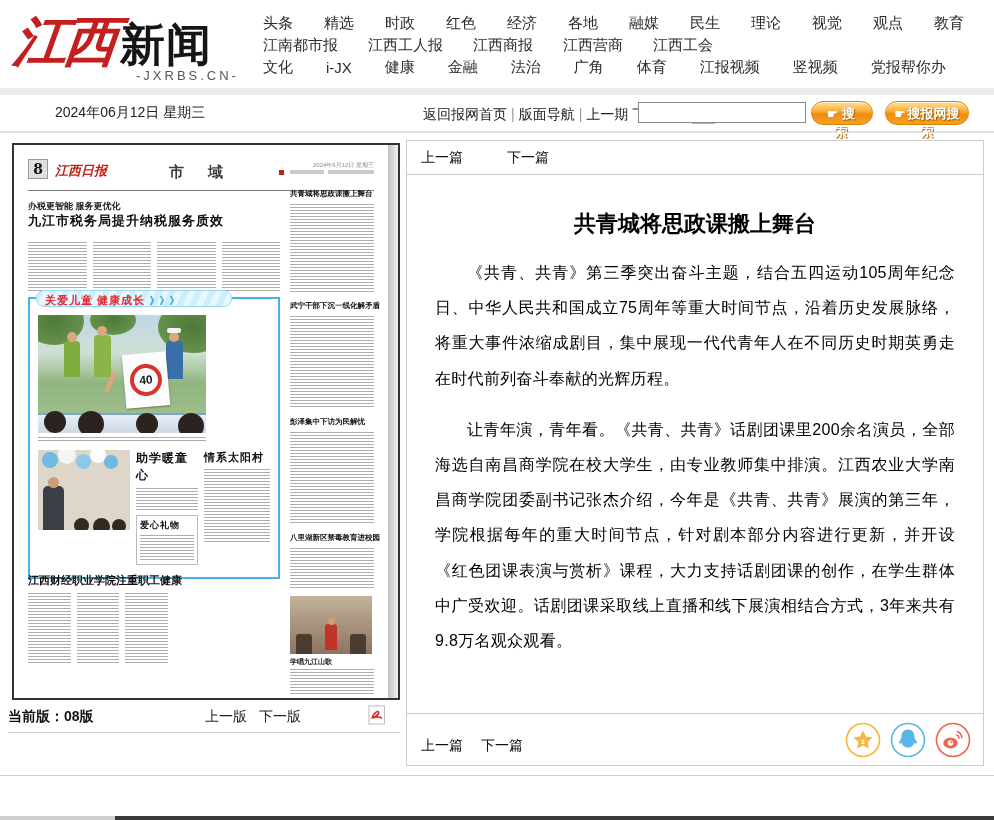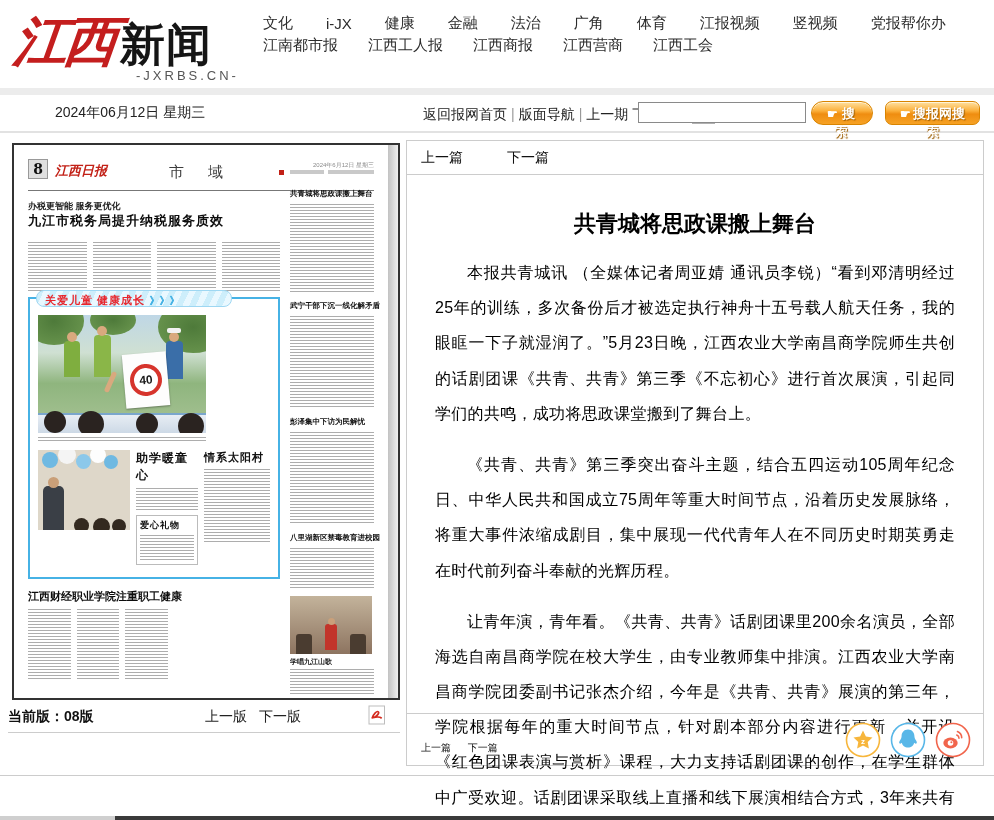--- a/index.html
+++ b/index.html
@@ -36,40 +36,40 @@
                                 radial-gradient(#e8560f 1px, transparent 1.3px);
               background-size: 4px 4px, 5px 5px; background-position: 0 0, 0 7px; }
   .tb-archive { color: #f53b01 !important; font-weight: bold; }
   .tb-search-input { position: absolute; left: 638px; top: 7px; width: 168px; height: 21px;
                      border: 1px solid #8a8a8a; font-size: 13px; padding: 0 4px; }
   .btn-orange { position: absolute; top: 6px; height: 24px; border: 1px solid #d98400; border-radius: 12px;
                 background: linear-gradient(#ffe0a0, #fbb03b 40%, #ef8d10 55%, #f6a225);
                 color: #fff; font-weight: bold; font-size: 13px; cursor: pointer;
                 text-shadow: 1px 1px 1px #9c5d00; box-shadow: inset 0 1px 0 #fff3d6; padding: 3px 8px; }
   .btn-search { left: 811px; width: 62px; letter-spacing: 2px; }
-  .btn-site-search { left: 885px; width: 95px; border-radius: 7px; }
+  .btn-site-search { left: 885px; width: 84px; }
   .hand-glyph { font-size: 12px; margin-right: 2px; text-shadow: none; }
 
   
   .main { position: relative; height: 642px; }
 
   
   .paper-panel { position: absolute; left: 12px; top: 10px; width: 388px; height: 557px;
                  border: 2px solid #333; background: #fff; overflow: hidden; }
   .paper-page { position: absolute; left: 0; top: 0; width: 374px; height: 553px; background: #fff; }
   .page-shadow { position: absolute; left: 374px; top: 0; width: 10px; height: 553px;
                  background: linear-gradient(to right, #c2c2c2, #f0f0f0); }
 
   .np-header { position: absolute; left: 14px; top: 12px; width: 346px; height: 34px; border-bottom: 1px solid #777; }
   .np-pagenum { position: absolute; left: 0; top: 2px; width: 20px; height: 20px; background: #e0e0e0;
                 border: 1px solid #999; font: bold 14px "DejaVu Serif", serif; text-align: center; line-height: 19px; color:#111; }
   .np-masthead { position: absolute; left: 27px; top: 5px; color: #c22016; font-size: 13px;
                  font-weight: bold; font-style: italic; font-family: Liberation Mono, monospace; }
   .np-section { position: absolute; left: 50%; transform: translateX(-50%); top: 6px;
-                font-size: 15px; letter-spacing: 10px; color: #3d3d3d; }
+                font-size: 15px; letter-spacing: 10px; color: #3d3d3d; font-weight: bold; }
   .np-dateblock { position: absolute; right: 0; top: 4px; text-align: right; font-size: 6px; color: #8a8a8a; }
   .np-redsq { display: inline-block; width: 5px; height: 5px; background: #c22016; margin-right: 2px; }
   .np-bar { display: inline-block; height: 4px; background: #c9c9c9; margin-left: 4px; vertical-align: 1px; }
 
   .np-kicker { position: absolute; left: 14px; top: 55px; font-size: 9px; font-weight: bold; color: #222; }
   .np-headline1 { position: absolute; left: 14px; top: 67px; width: 256px; font-size: 13px;
                   font-weight: 900; color: #0d0d0d; letter-spacing: 1px; white-space: nowrap; }
   .ft { background-image: repeating-linear-gradient(to bottom, #adadad 0 1px, transparent 1px 3px); }
   .ftcols { display: flex; gap: 6px; } .ftcols > i { flex: 1; display: block; }
   .np-ft-main { position: absolute; left: 14px; top: 97px; width: 252px; height: 50px; }
@@ -82,21 +82,21 @@
   .np-banner b { color: #e8262d; font-size: 11px; letter-spacing: 1px; }
   .np-banner i { color: #2da8e0; font-size: 10px; font-style: normal; font-weight: bold; }
   .np-row1 { display: flex; gap: 6px; margin-top: 4px; }
   .np-a1col { width: 58px; }
   .np-a1head { font-size: 12px; font-weight: bold; font-family: "DejaVu Serif", serif;
                color:#111; letter-spacing: 2px; margin: 2px 0 5px; }
   .np-row2 { display: flex; gap: 6px; margin-top: 8px; }
   .np-midhead { font-size: 12px; font-weight: bold; font-family:"DejaVu Serif", serif; color:#111; letter-spacing:1px; margin-bottom:4px; }
   .np-lovebox { border: 1px solid #bbb; padding: 3px; margin-top: 5px; }
   .np-lovehead { font-size: 9px; font-weight: bold; color: #111; letter-spacing: 1px; margin-bottom: 3px; }
-  .np-bottomrow { position: absolute; left: 14px; top: 444px; width: 252px; display: flex; gap: 10px; }
+  .np-bottomrow { position: absolute; left: 14px; top: 428px; width: 252px; display: flex; gap: 10px; }
   .np-bhead { font-size: 11px; font-weight: 900; color: #0d0d0d; white-space: nowrap; margin-bottom: 5px; }
 
   .np-rcol { position: absolute; left: 276px; top: 44px; width: 84px; }
   .np-rhead { font-size: 7.5px; font-weight: bold; color: #111; white-space: nowrap; margin: 9px 0 5px; }
   .np-rhead:first-child { margin-top: 0; }
   .np-caption { font-size: 7px; font-weight: bold; color: #222; margin: 3px 0 2px; }
 
   
   .photo1 { position: relative; width: 168px; height: 118px; overflow: hidden;
             background: linear-gradient(#bfd7e6 0%, #cfe0d2 32%, #8fb57e 58%, #a9c497 100%); }
@@ -139,21 +139,21 @@
   .art-topbar a { color: #111; text-decoration: none; cursor: pointer; }
   .at-left { position: absolute; left: 14px; top: 8px; display: flex; gap: 44px; }
   .at-right { position: absolute; right: 10px; top: 8px; display: flex; align-items: center; gap: 4px; }
   .at-right .ctl { display: flex; align-items: center; margin-left: 8px; cursor: pointer; color: #111; }
   .glyph { font-size: 15px; margin-left: 1px; color: #111; }
   .art-title { text-align: center; font-size: 22px; font-weight: bold; color: #000; margin: 34px 20px 4px; }
   .art-body { padding: 0 28px; }
   .art-body p { font-size: 16px; line-height: 2.2; text-indent: 2em; text-align: justify;
                 color: #000; margin: 16px 0; letter-spacing: .3px; }
   .art-bottombar { position: absolute; left: 0; right: 0; bottom: 0; height: 52px; border-top: 1px solid #ccc; }
-  .ab-links { position: absolute; left: 14px; bottom: 10px; font-size: 10px; }
+  .ab-links { position: absolute; left: 14px; bottom: 10px; font-size: 14px; }
   .ab-links a { color: #111; text-decoration: none; cursor: pointer; margin-right: 14px; }
   .ab-share { position: absolute; right: 12px; top: 8px; display: flex; gap: 9px; }
   .share-btn { width: 36px; height: 36px; cursor: pointer; }
 
   
   .site-footer { position: relative; height: 45px; border-top: 1px solid #ccc; }
   .copyright { text-align: center; font-size: 13px; color: #3a3a3a; padding-top: 14px; }
   .bottom-bar { position: absolute; left: 0; right: 0; bottom: 0; height: 4px;
                 background: linear-gradient(to right, #cfcfcf 0 115px, #3a3a3a 115px); }
 </style>
@@ -161,38 +161,52 @@
 <body>
 
 <div class="page">
 
   <div class="site-header">
     <div class="logo">
       <span class="logo-red">江西</span><span class="logo-black">新闻</span>
       <div class="logo-domain">-JXRBS.CN-</div>
     </div>
     <nav class="nav">
+      <div class="nav-row nav-row-0">
+          <a class="nav-link">头条</a>
+          <a class="nav-link">精选</a>
+          <a class="nav-link">时政</a>
+          <a class="nav-link">红色</a>
+          <a class="nav-link">经济</a>
+          <a class="nav-link">各地</a>
+          <a class="nav-link">融媒</a>
+          <a class="nav-link">民生</a>
+          <a class="nav-link">理论</a>
+          <a class="nav-link">视觉</a>
+          <a class="nav-link">观点</a>
+          <a class="nav-link">教育</a>
+        </div>
+      <div class="nav-row nav-row-2">
+          <a class="nav-link">江南都市报</a>
+          <a class="nav-link">江西工人报</a>
+          <a class="nav-link">江西商报</a>
+          <a class="nav-link">江西营商</a>
+          <a class="nav-link">江西工会</a>
+        </div>
       <div class="nav-row nav-row-1">
           <a class="nav-link">文化</a>
           <a class="nav-link">i-JX</a>
           <a class="nav-link">健康</a>
           <a class="nav-link">金融</a>
           <a class="nav-link">法治</a>
           <a class="nav-link">广角</a>
           <a class="nav-link">体育</a>
           <a class="nav-link">江报视频</a>
           <a class="nav-link">竖视频</a>
           <a class="nav-link">党报帮你办</a>
-        </div>
-      <div class="nav-row nav-row-2">
-          <a class="nav-link">江南都市报</a>
-          <a class="nav-link">江西工人报</a>
-          <a class="nav-link">江西商报</a>
-          <a class="nav-link">江西营商</a>
-          <a class="nav-link">江西工会</a>
         </div>
     </nav>
   </div>
 
   <div class="topbar">
     <span class="tb-date">2024年06月12日 星期三</span>
     <span class="tb-links">
       <a>返回报网首页</a><span class="tb-sep">|</span><a>版面导航</a><span class="tb-sep">|</span><a>上一期</a>
       <a>下一期</a><span class="tb-sep">|</span><span class="cal-icon"><i class="cal-top"></i><i class="cal-grid"></i></span><a class="tb-archive">往期阅读</a>
     </span>
@@ -337,21 +351,20 @@
     <div class="article-panel">
       <div class="art-topbar">
         <span class="at-left">
           <a>上一篇</a>
           <a>下一篇</a>
         </span>
       </div>
 
       <h1 class="art-title">共青城将思政课搬上舞台</h1>
       <div class="art-body">
-          <p>本报共青城讯 （全媒体记者周亚婧 通讯员李锐）“看到邓清明经过25年的训练，多次备份后才被选定执行神舟十五号载人航天任务，我的眼眶一下子就湿润了。”5月23日晚，江西农业大学南昌商学院师生共创的话剧团课《共青、共青》第三季《不忘初心》进行首次展演，引起同学们的共鸣，成功将思政课堂搬到了舞台上。</p>
           <p>《共青、共青》第三季突出奋斗主题，结合五四运动105周年纪念日、中华人民共和国成立75周年等重大时间节点，沿着历史发展脉络，将重大事件浓缩成剧目，集中展现一代代青年人在不同历史时期英勇走在时代前列奋斗奉献的光辉历程。</p>
           <p>让青年演，青年看。《共青、共青》话剧团课里200余名演员，全部海选自南昌商学院在校大学生，由专业教师集中排演。江西农业大学南昌商学院团委副书记张杰介绍，今年是《共青、共青》展演的第三年，学院根据每年的重大时间节点，针对剧本部分内容进行更新，并开设《红色团课表演与赏析》课程，大力支持话剧团课的创作，在学生群体中广受欢迎。话剧团课采取线上直播和线下展演相结合方式，3年来共有9.8万名观众观看。</p>
         </div>
 
       <div class="art-bottombar">
         <span class="ab-links">
           <a>上一篇</a>
           <a>下一篇</a>
         </span>
         <span class="ab-share">

